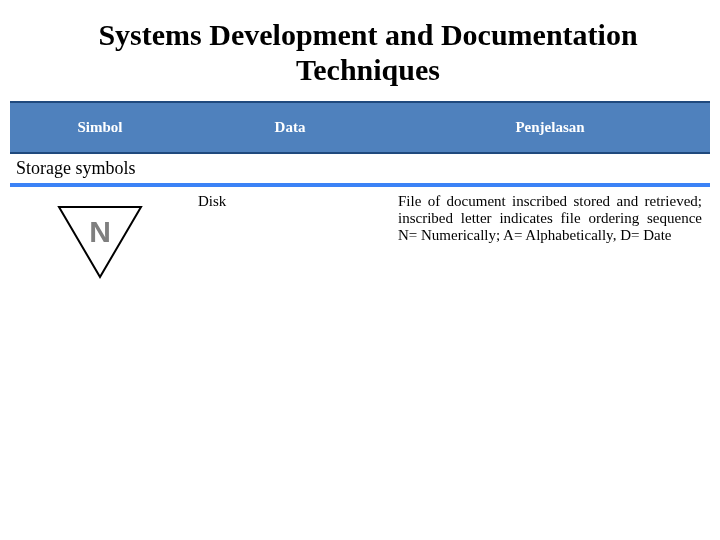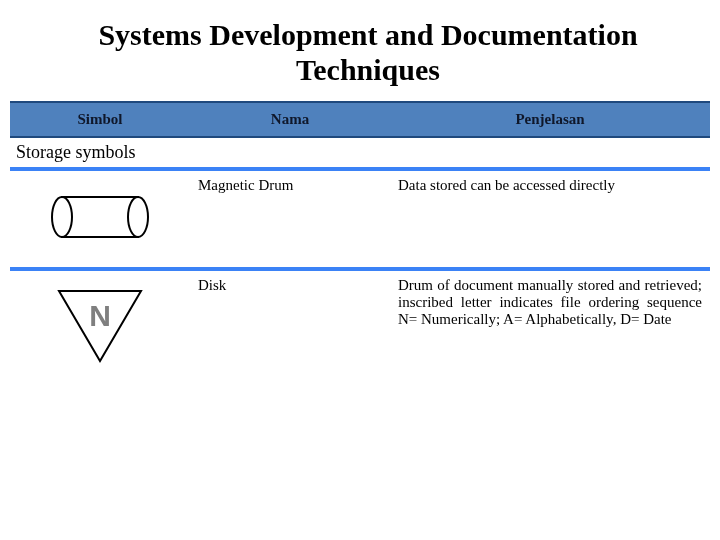--- a/index.html
+++ b/index.html
@@ -19,25 +19,25 @@
     line-height: 1.15;
   }
   table {
     border-collapse: collapse;
     width: 700px;
     margin: 0 auto;
     table-layout: fixed;
   }
   th {
     background: #4f81bd;
-    color: #0f172a;
+    color: #ffffff;
     font-weight: bold;
     font-size: 15px;
     text-align: center;
-    padding: 8px 6px;
+    padding: 16px 6px;
     border-top: 2px solid #1f497d;
     border-bottom: 2px solid #1f497d;
   }
   td {
     border-bottom: 4px solid #3b82f6;
     vertical-align: top;
     padding: 6px 8px;
     font-size: 15px;
   }
   .section-row td {
@@ -83,48 +83,37 @@
 
 <table>
   <colgroup>
     <col class="col-simbol">
       <col class="col-nama">
       <col class="col-penj">
   </colgroup>
   <thead>
     <tr>
       <th>Simbol</th>
-      <th>Nama</th>
+      <th>Data</th>
       <th>Penjelasan</th>
     </tr>
   </thead>
   <tbody>
     <tr class="section-row">
       <td colspan="3">Storage symbols</td>
     </tr>
 
-    <tr>
-      <td class="symbol-cell">
-        <svg width="100" height="64" viewBox="0 0 100 64">
-          <rect x="12" y="12" width="76" height="40" rx="0" fill="#fff" stroke="#000" stroke-width="2"></rect>
-          <ellipse cx="12" cy="32" rx="10" ry="20" fill="#fff" stroke="#000" stroke-width="2"></ellipse>
-          <ellipse cx="88" cy="32" rx="10" ry="20" fill="#fff" stroke="#000" stroke-width="2"></ellipse>
-        </svg>
-      </td>
-      <td>Magnetic Drum</td>
-      <td class="penj">Data stored can be accessed directly</td>
-    </tr>
 
 
     <tr class="file-row">
       <td class="symbol-cell">
         <div class="tri-wrap">
           <svg width="90" height="80" viewBox="0 0 90 80">
             <polygon points="4,6 86,6 45,76" fill="#fff" stroke="#000" stroke-width="2"></polygon>
           </svg>
           <div class="tri-letter">N</div>
         </div>
       </td>
       <td>Disk</td>
-      <td class="penj">Drum of document manually stored and retrieved; inscribed letter indicates file ordering sequence N= Numerically; A= Alphabetically, D= Date</td>
+      <td class="penj">File of document inscribed stored and retrieved; inscribed letter indicates file ordering sequence N= Numerically; A= Alphabetically, D= Date</td>
     </tr>
   </tbody>
 </table>
 
 </body></html>

